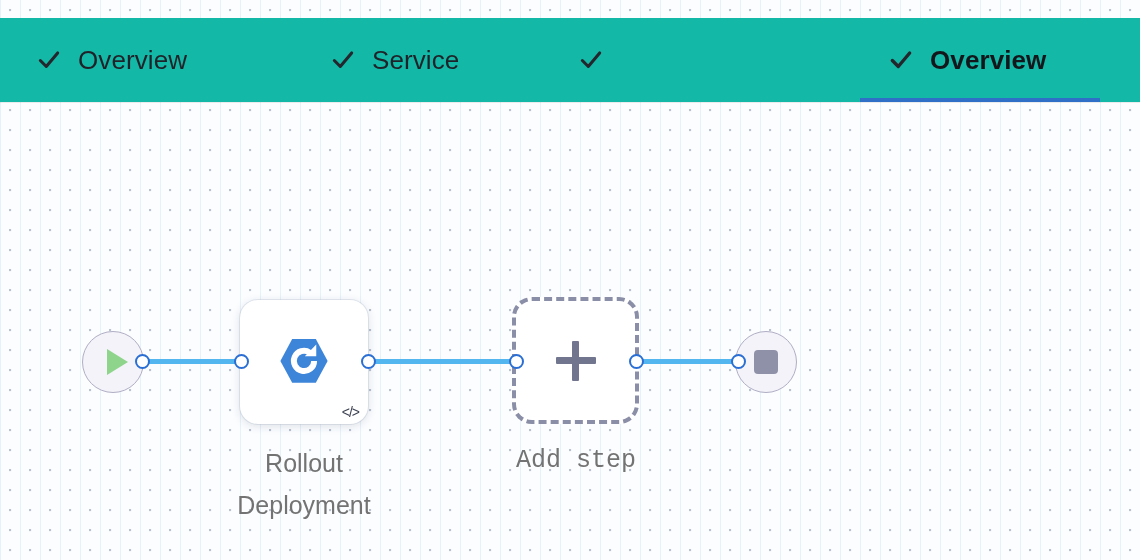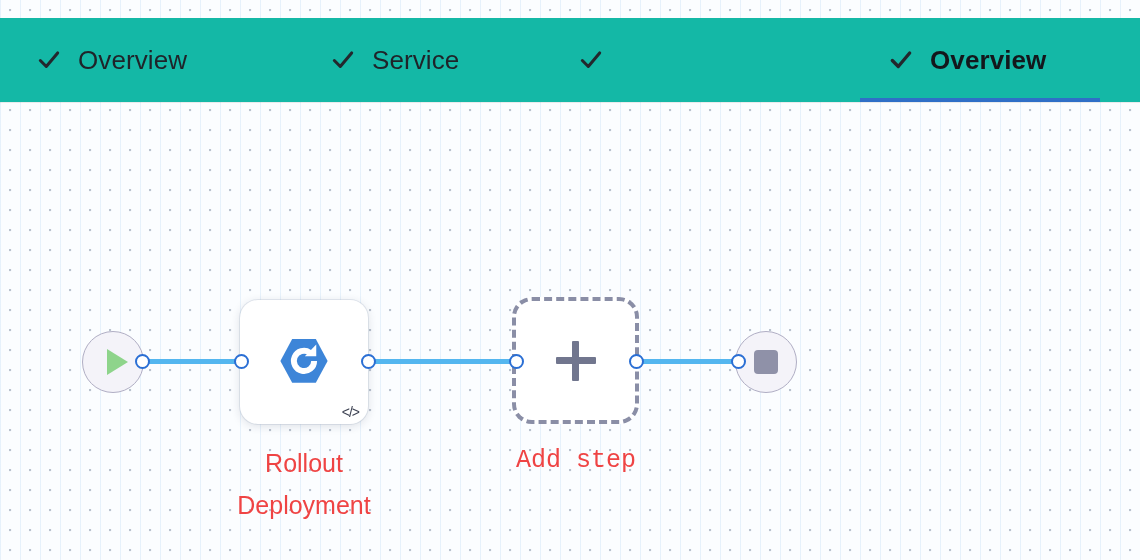--- a/index.html
+++ b/index.html
@@ -216,21 +216,21 @@
     border-radius: 1px;
   }
   #plus-icon::before { left: 0;    top: 16px; width: 40px; height: 7px; }
   #plus-icon::after  { left: 16px; top: 0;    width: 7px;  height: 40px; }
 
   
   .node-caption {
     position: absolute;
     text-align: center;
     font-size: 25px;
-    color: #ef4444;
+    color: #737373;
     line-height: 42px;
     white-space: pre-line;
     pointer-events: none;
   }
   #caption-deployment { left: 184px; top: 442px; width: 240px; }
   #caption-addstep    { left: 476px; top: 440px; width: 200px; font-family: Liberation Mono, monospace; }
 </style>
 </head>
 <body>
 

